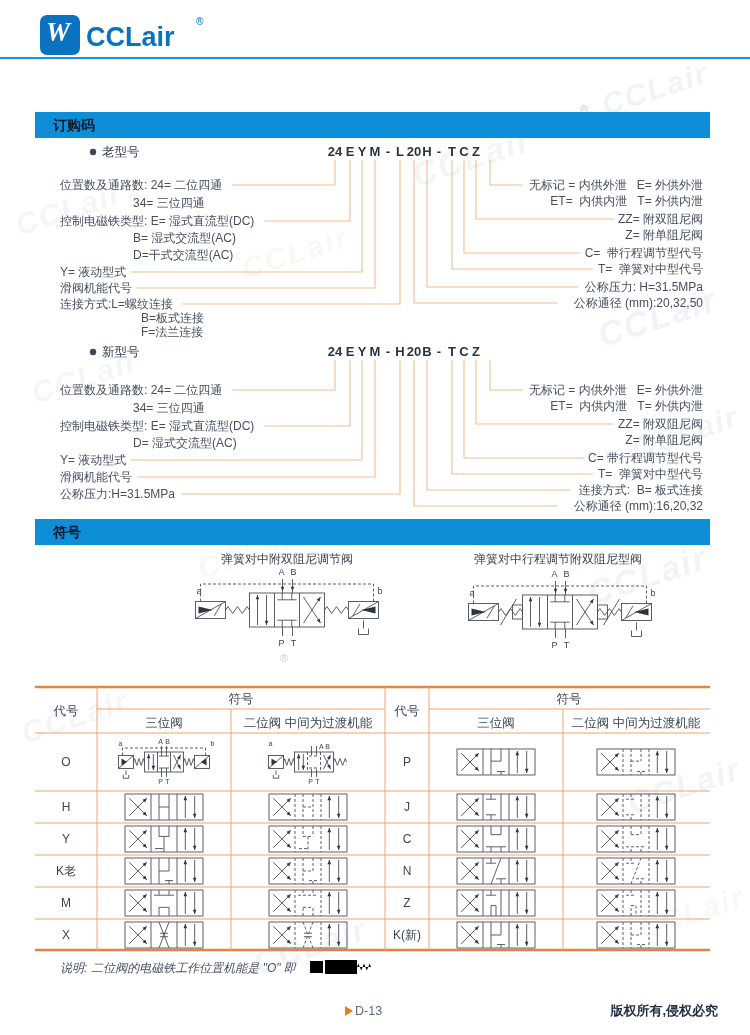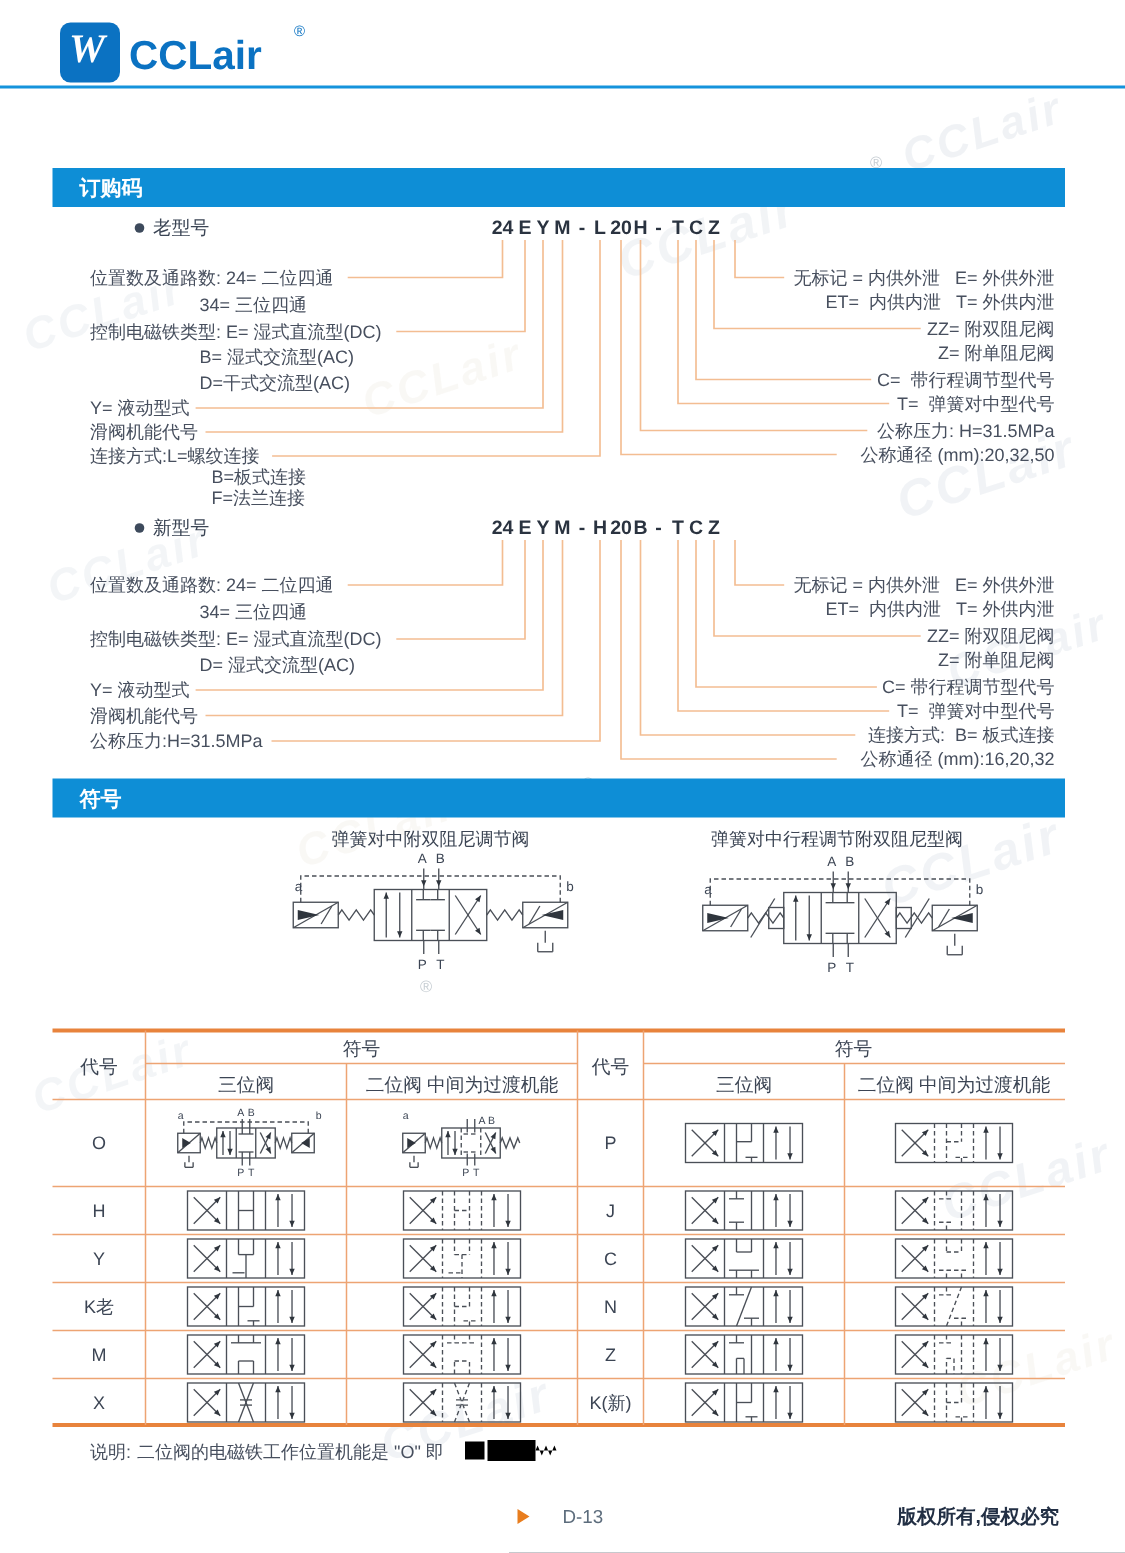--- a/index.html
+++ b/index.html
@@ -7,21 +7,21 @@
         font-family:"Liberation Sans","DejaVu Sans",sans-serif;margin:0 auto;}
   
   #logo-box{position:absolute;left:40px;top:15px;width:40px;height:40px;background:#0b72c2;border-radius:7px;}
   #logo-glyph{position:absolute;left:6px;top:2px;color:#fff;font-family:"Liberation Serif","DejaVu Serif",serif;
         font-style:italic;font-weight:bold;font-size:27px;}
   #logo-word{position:absolute;left:86px;top:22px;color:#0b72c2;font-weight:bold;font-size:27px;letter-spacing:0px;}
   #logo-reg{position:absolute;left:196px;top:16px;color:#0b72c2;font-size:10px;}
   #tagline{position:absolute;right:40px;top:33px;color:#e87d1e;font-weight:bold;font-size:15px;}
   #top-rule{position:absolute;left:0;top:57px;width:750px;height:2px;background:#1593dc;}
   
-  .bar{position:absolute;left:35px;width:675px;height:26px;background:#0e8ed6;color:#ffffff;
+  .bar{position:absolute;left:35px;width:675px;height:26px;background:#0e8ed6;color:#0f172a;
        font-size:14px;font-weight:bold;line-height:26px;padding-left:18px;box-sizing:border-box;z-index:3;}
   
   .wm{position:absolute;color:#8fa3b8;font-weight:bold;font-style:italic;transform:rotate(-18deg);
       pointer-events:none;z-index:0;letter-spacing:2px;}
   .wm-reg{position:absolute;color:#9aa6b0;opacity:.55;font-size:11px;z-index:2;}
   
   #gfx{position:absolute;left:0;top:0;z-index:2;}
   #gfx text{white-space:pre;}
   .t12{font-size:12px;fill:#474f5e;}
   .codeTok{font-size:13px;font-weight:bold;fill:#2a3340;}
@@ -32,25 +32,25 @@
   .tinyl{font-size:7px;fill:#3c4554;}
   .plab{font-size:9px;fill:#3c4554;}
   #gfx line,#gfx polyline,#gfx rect,#gfx path.o{stroke:#4a4f57;fill:none;stroke-width:.9;}
   #gfx .dash{stroke-dasharray:3 2;}
   #gfx .pch{stroke:#f3bd92;stroke-width:1.1;fill:none;}
   #gfx .grid{stroke:#eda473;stroke-width:1;}
   #gfx .thick{stroke:#e8833c;stroke-width:2.6;}
   #gfx .fillk{fill:#2f353d;stroke:none;}
   
   #note{position:absolute;left:60px;top:956px;width:648px;font-size:12px;color:#474f5e;line-height:20px;z-index:3;}
-  #note .nrow{display:flex;align-items:center;gap:4px;flex-wrap:nowrap;}
+  #note .nrow{display:flex;align-items:center;gap:4px;flex-wrap:nowrap;font-style:italic;}
   #note svg{flex:0 0 auto;}
-  #footer-page{position:absolute;left:345px;top:1004px;font-size:12.5px;color:#5c6c7c;z-index:3;display:flex;align-items:center;gap:22px;}
+  #footer-page{position:absolute;left:345px;top:1004px;font-size:12.5px;color:#5c6c7c;z-index:3;display:flex;align-items:center;gap:2px;}
   #footer-page .tri{width:0;height:0;border-left:8px solid #e87d1e;border-top:5px solid transparent;border-bottom:5px solid transparent;}
-  #footer-copy{position:absolute;right:44px;top:1002px;font-size:13px;font-weight:bold;color:#222f44;z-index:3;}
+  #footer-copy{position:absolute;right:32px;top:1002px;font-size:13px;font-weight:bold;color:#222f44;z-index:3;}
 </style>
 </head>
 <body>
 
 <div id="page">
 
   <div id="logo-box">
     <span id="logo-glyph">W</span>
   </div>
   <span id="logo-word">CCLair</span>

